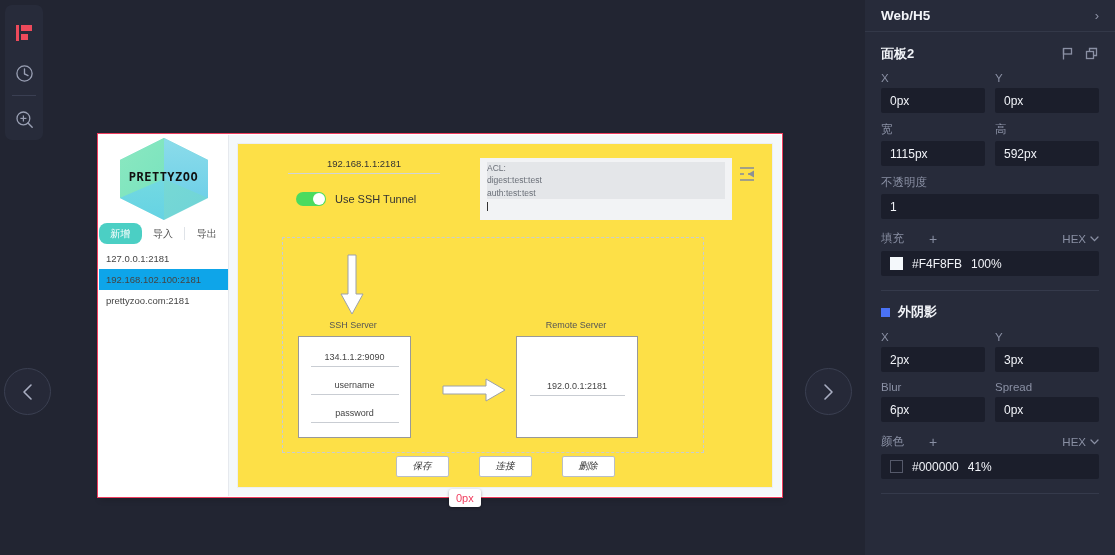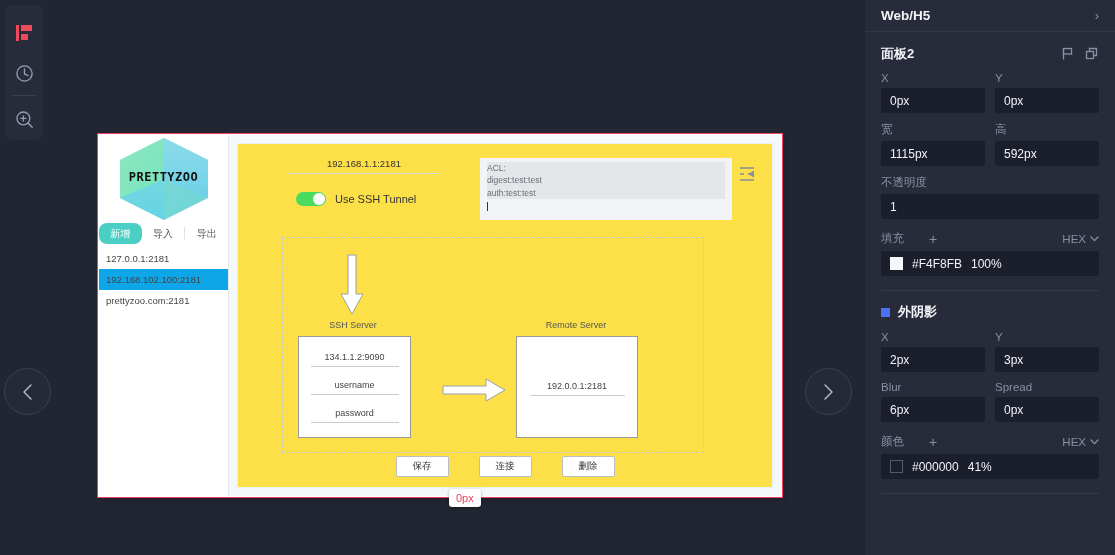--- a/index.html
+++ b/index.html
@@ -152,21 +152,21 @@
     position: absolute; border: 1px solid #999; background: #fff;
   }
   .node-field {
     border-bottom: 1px solid #c9cdd3;
     text-align: center; font-size: 9px; color: #444;
     padding-bottom: 4px; margin: 12px auto;
   }
 
   .btn-row {
     position: absolute; left: 0; right: 0; bottom: 10px;
-    display: flex; justify-content: center; gap: 30px;
+    display: flex; justify-content: center; gap: 30px; font-style: italic;
   }
   .mini-btn {
     border: 1px solid #b9bec6; background: #fff;
     font-size: 9.5px; color: #333;
     padding: 3px 16px; border-radius: 2px; cursor: pointer;
     font-family: "Liberation Sans", sans-serif;
   }
 
   
   .inspector {

